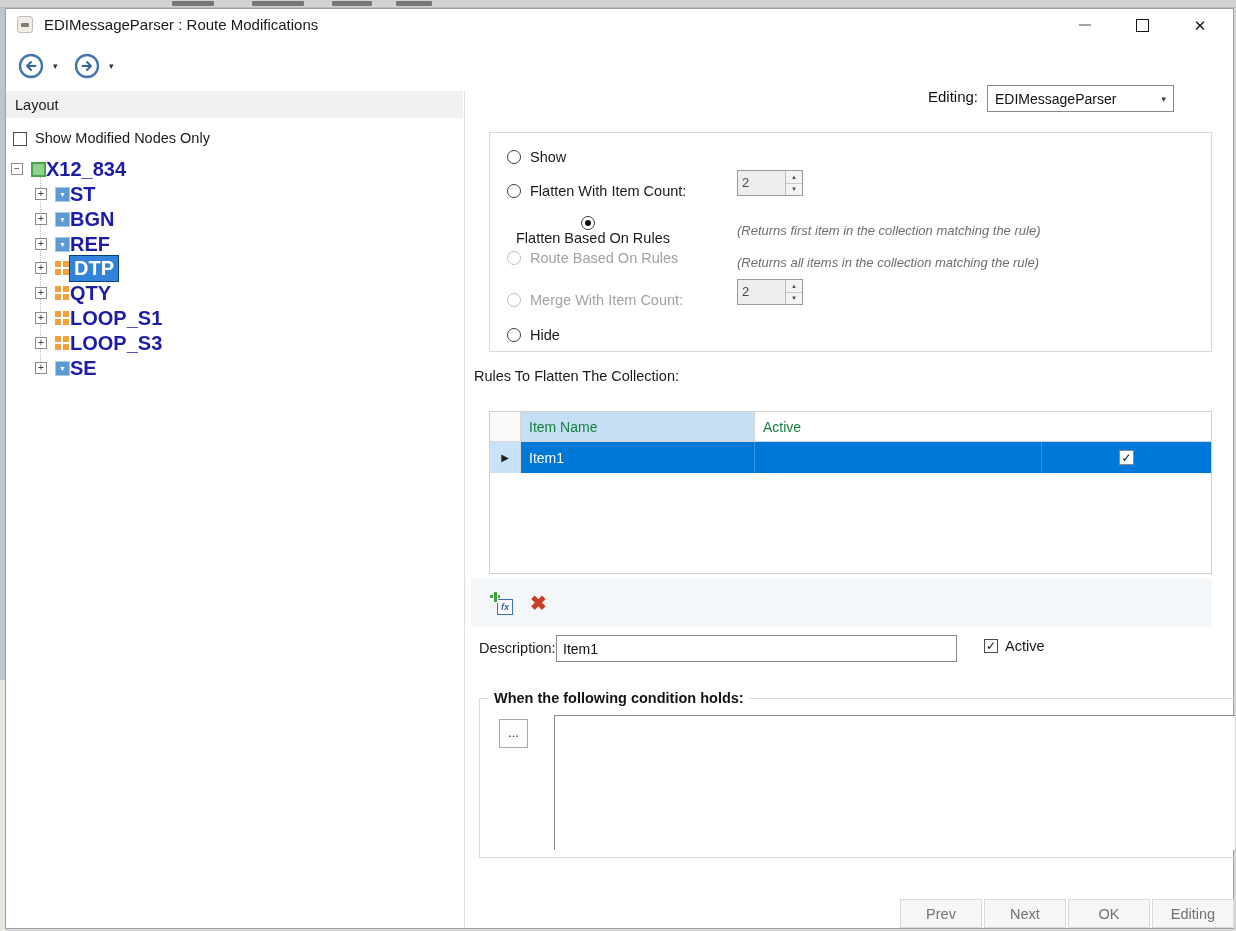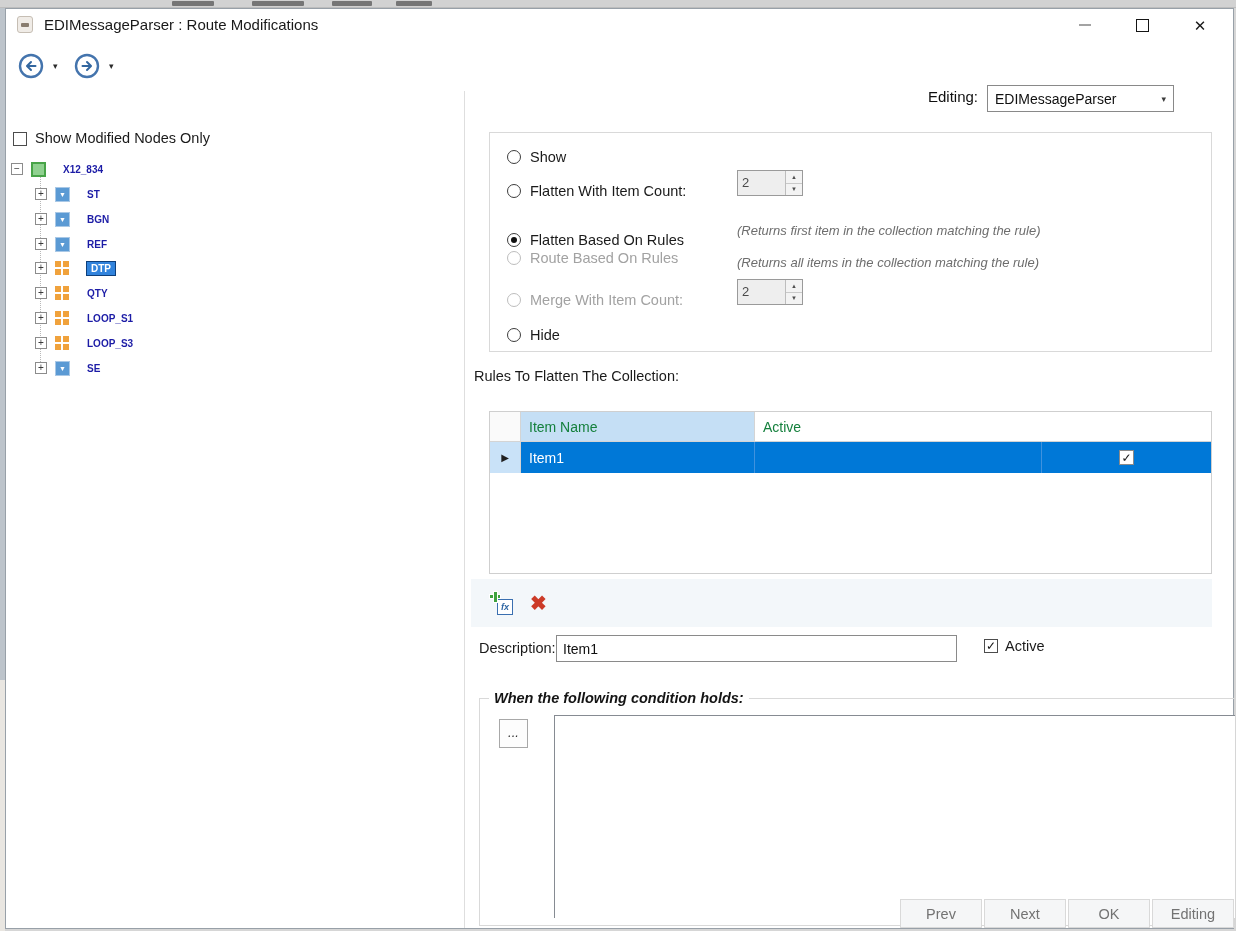--- a/index.html
+++ b/index.html
@@ -46,21 +46,21 @@
   .filter-row { position:absolute; left:7px; top:121px; display:flex; align-items:flex-end; gap:8px; }
   .cb { width:14px; height:14px; border:1px solid #4c4c4c; background:#fff; display:flex; align-items:center; justify-content:center; font-size:12px; line-height:12px; color:#161616; }
   .label { font-size:14.5px; color:#1a1a1a; }
   .tree-row { position:absolute; display:flex; align-items:center; height:22px; }
   .expander { width:12px; height:12px; border:1px solid #8c8c8c; background:#fff; display:flex; align-items:center; justify-content:center; font-size:10px; line-height:10px; color:#3a3a3a; flex:none; }
   .node-icon { margin-left:8px; flex:none; }
   .icon-root { width:15px; height:15px; background:#90d190; border:2px solid #48a448; }
   .icon-segment { width:15px; height:15px; background:#5b9ad4; border:1px solid #a9c8e6; display:flex; align-items:center; justify-content:center; color:#fff; font-size:7px; line-height:7px; }
   .icon-collection { width:15px; height:15px; display:grid; grid-template-columns:6px 6px; grid-template-rows:6px 6px; gap:2px; padding:0; }
   .icon-collection span { background:#f0a23c; }
-  .tree-label { margin-left:17px; font-size:10px; font-weight:bold; color:#1c1ca6; white-space:nowrap; }
+  .tree-label { margin-left:0; font-size:20px; font-weight:bold; color:#1c1ca6; white-space:nowrap; }
   .tree-label.sel { background:#3183dc; color:#fff; outline:1px solid #0d3f7c; padding:1px 4px; }
   .tree-vline { position:absolute; left:34px; top:167px; height:192px; border-left:1px dotted #b8b8b8; }
 
   
   .options-box { position:absolute; left:483px; top:123px; width:723px; height:220px; border:1px solid #d9d9d9; background:#fff; }
   .opt-row { position:absolute; left:17px; display:flex; align-items:center; }
   .radio { width:14px; height:14px; border-radius:50%; border:1px solid #3d3d3d; background:#fff; position:relative; flex:none; }
   .radio.on::after { content:""; position:absolute; left:3px; top:3px; width:6px; height:6px; border-radius:50%; background:#101010; }
   .radio.dis { border-color:#bdbdbd; }
   .opt-label { margin-left:9px; font-size:14.5px; color:#1a1a1a; }
@@ -96,21 +96,21 @@
   .fx-plus::before { content:""; position:absolute; left:0; top:3.5px; width:10px; height:3px; background:#3fa23f; box-shadow:0 0 0 1px #fff; }
   .fx-plus::after { content:""; position:absolute; left:3.5px; top:0; width:3px; height:10px; background:#3fa23f; box-shadow:0 0 0 1px #fff; }
   .delete-icon { font-size:20px; color:#cc3b28; font-weight:bold; line-height:20px; }
 
   
   .desc-label { position:absolute; left:473px; top:631px; font-size:14.5px; color:#1a1a1a; }
   .desc-input { position:absolute; left:550px; top:626px; width:401px; height:27px; border:1px solid #8a8a8a; background:#fff; font-size:14px; color:#101010; padding:0 6px; font-family:"Liberation Sans", sans-serif; outline:none; }
   .active-wrap { position:absolute; left:978px; top:629px; display:flex; align-items:center; gap:7px; }
 
   
-  .cond-group { position:absolute; left:473px; top:689px; width:756px; height:228px; border:1px solid #d9d9d9; border-right:none;font-style:italic; }
+  .cond-group { position:absolute; left:473px; top:689px; width:756px; height:160px; border:1px solid #d9d9d9; border-right:none; }
   .cond-title { position:absolute; left:9px; top:-9px; background:#fff; padding:0 5px; font-size:14.5px; font-weight:700; color:#141414; white-space:nowrap; }
   .cond-ellipsis { position:absolute; left:19px; top:20px; width:29px; height:29px; background:#fdfdfd; border:1px solid #a8a8a8; display:flex; align-items:flex-end; justify-content:center; font-size:13px; color:#333; padding-bottom:7px; }
   .cond-area { position:absolute; left:74px; top:16px; right:0; bottom:7px; background:#fff; border-top:1px solid #868b92; border-left:1px solid #868b92; }
 
   
   .footer-btn { position:absolute; top:890px; width:82px; height:29px; background:#f5f6f7; border:1px solid #d9d9d9; display:flex; align-items:center; justify-content:center; font-size:14.5px; color:#737373; }
 </style>
 </head>
 <body>
 
@@ -156,20 +156,23 @@
         </svg>
       </div>
       <div class="nav-caret" style="left:103px;">▾</div>
       <div class="editing-label">Editing:</div>
       <div class="editing-combo">
         <span>EDIMessageParser</span>
         <span class="combo-caret">▾</span>
       </div>
     </div>
 
+    <div class="hdr hdr-left">
+      <span>Layout</span>
+    </div>
     <div class="vdivider"></div>
 
     <div class="filter-row">
       <div class="cb"></div>
       <div class="label">Show Modified Nodes Only</div>
     </div>
 
     <div class="tree-vline"></div>
 
     <div class="tree-row" style="left:5px; top:149px;">
@@ -248,21 +251,21 @@
         <div class="radio"></div>
         <div class="opt-label">Flatten With Item Count:</div>
       </div>
       <div class="spinner" style="top:37px;">
         <div class="spin-val">2</div>
         <div class="spin-btns">
           <div class="spin-btn">▲</div>
           <div class="spin-btn">▼</div>
         </div>
       </div>
-      <div class="opt-row" style="top:99px;">
+      <div class="opt-row" style="top:83px;flex-direction:column;">
         <div class="radio on"></div>
         <div class="opt-label">Flatten Based On Rules</div>
       </div>
       <div class="opt-hint" style="top:90px;">(Returns first item in the collection matching the rule)</div>
       <div class="opt-row" style="top:117px;">
         <div class="radio dis"></div>
         <div class="opt-label dis">Route Based On Rules</div>
       </div>
       <div class="opt-hint" style="top:122px;">(Returns all items in the collection matching the rule)</div>
       <div class="opt-row" style="top:159px;">

